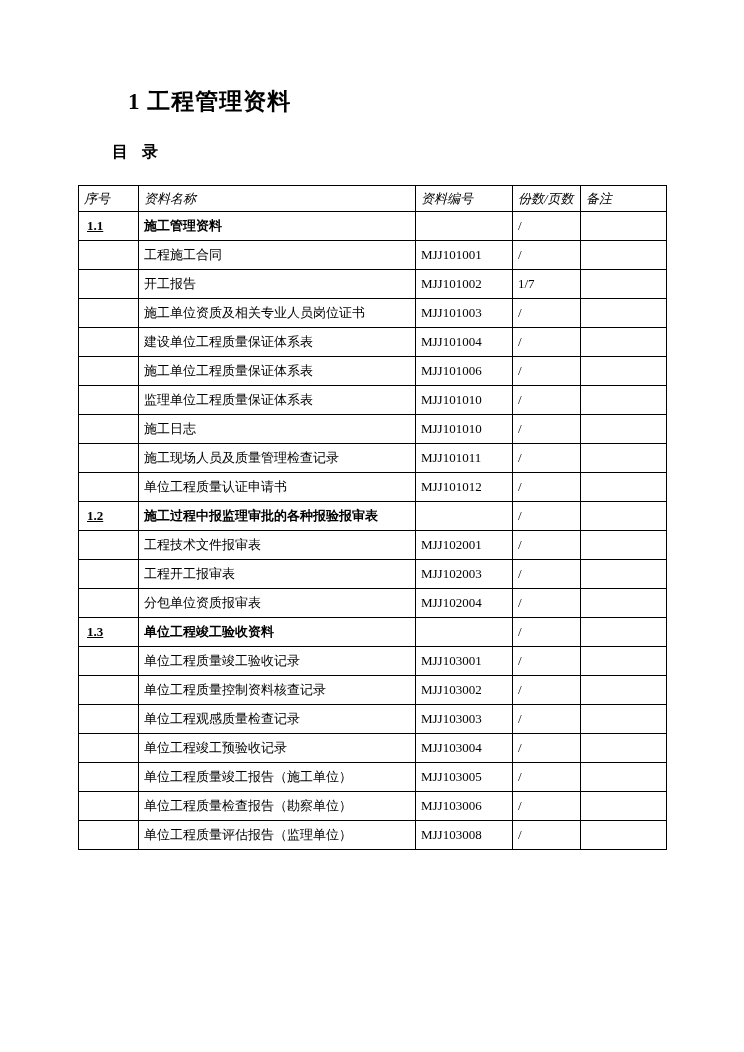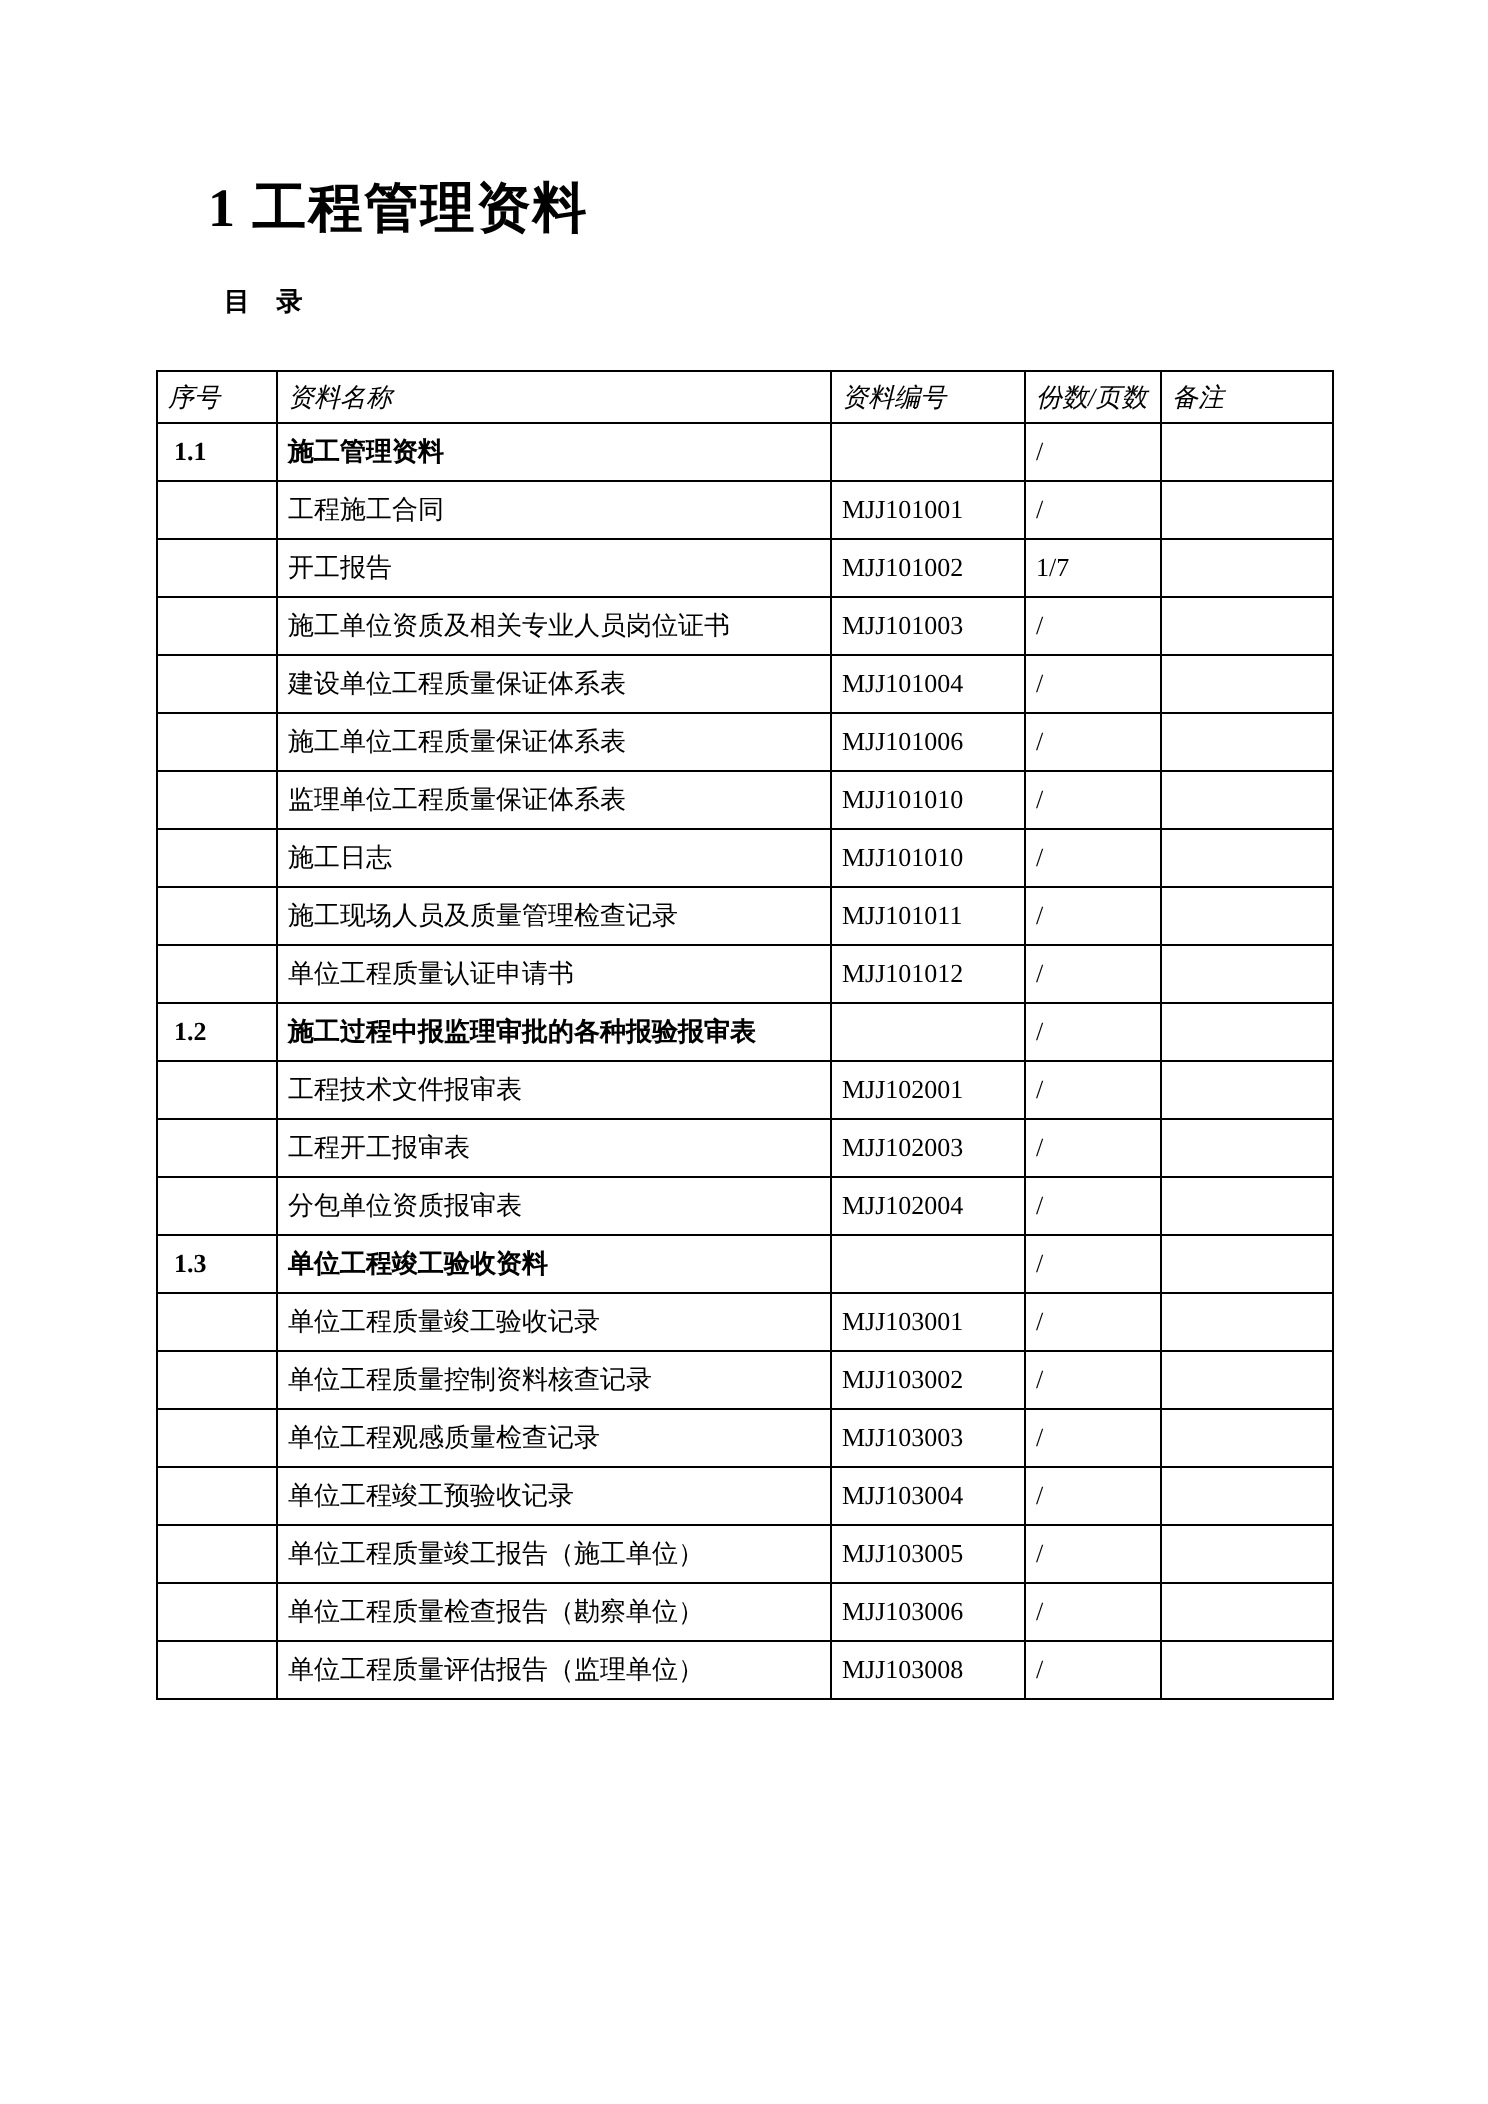--- a/index.html
+++ b/index.html
@@ -13,31 +13,31 @@
     overflow: hidden;
   }
   .page {
     position: relative;
     width: 744px;
     height: 1052px;
     background: #ffffff;
   }
   .doc-title {
     position: absolute;
-    left: 104px;
+    left: 128px;
     top: 86px;
-    font-size: 27px;
+    font-size: 23px;
     font-weight: bold;
     letter-spacing: 1px;
   }
   .toc-label {
     position: absolute;
     left: 112px;
     top: 142px;
-    font-size: 13px;
+    font-size: 16px;
     font-weight: bold;
     letter-spacing: 5px;
   }
   table.toc-table {
     position: absolute;
     left: 78px;
     top: 185px;
     width: 588px;
     border-collapse: collapse;
     table-layout: fixed;
@@ -57,21 +57,21 @@
     font-weight: normal;
     overflow: hidden;
     white-space: nowrap;
   }
   table.toc-table th { height: 26px; font-style: italic; }
   table.toc-table td { height: 29px; }
   table.toc-table tr.section td:nth-child(1),
   table.toc-table tr.section td:nth-child(2) {
     font-weight: bold;
   }
-  table.toc-table td:nth-child(1) { padding-left: 8px; }
+  table.toc-table td:nth-child(1) { padding-left: 8px; text-decoration: underline; }
 </style>
 </head>
 <body>
 
 <div class="page">
   <div class="doc-title">1 工程管理资料</div>
   <div class="toc-label">目 录</div>
 
   <table class="toc-table">
     <colgroup>

